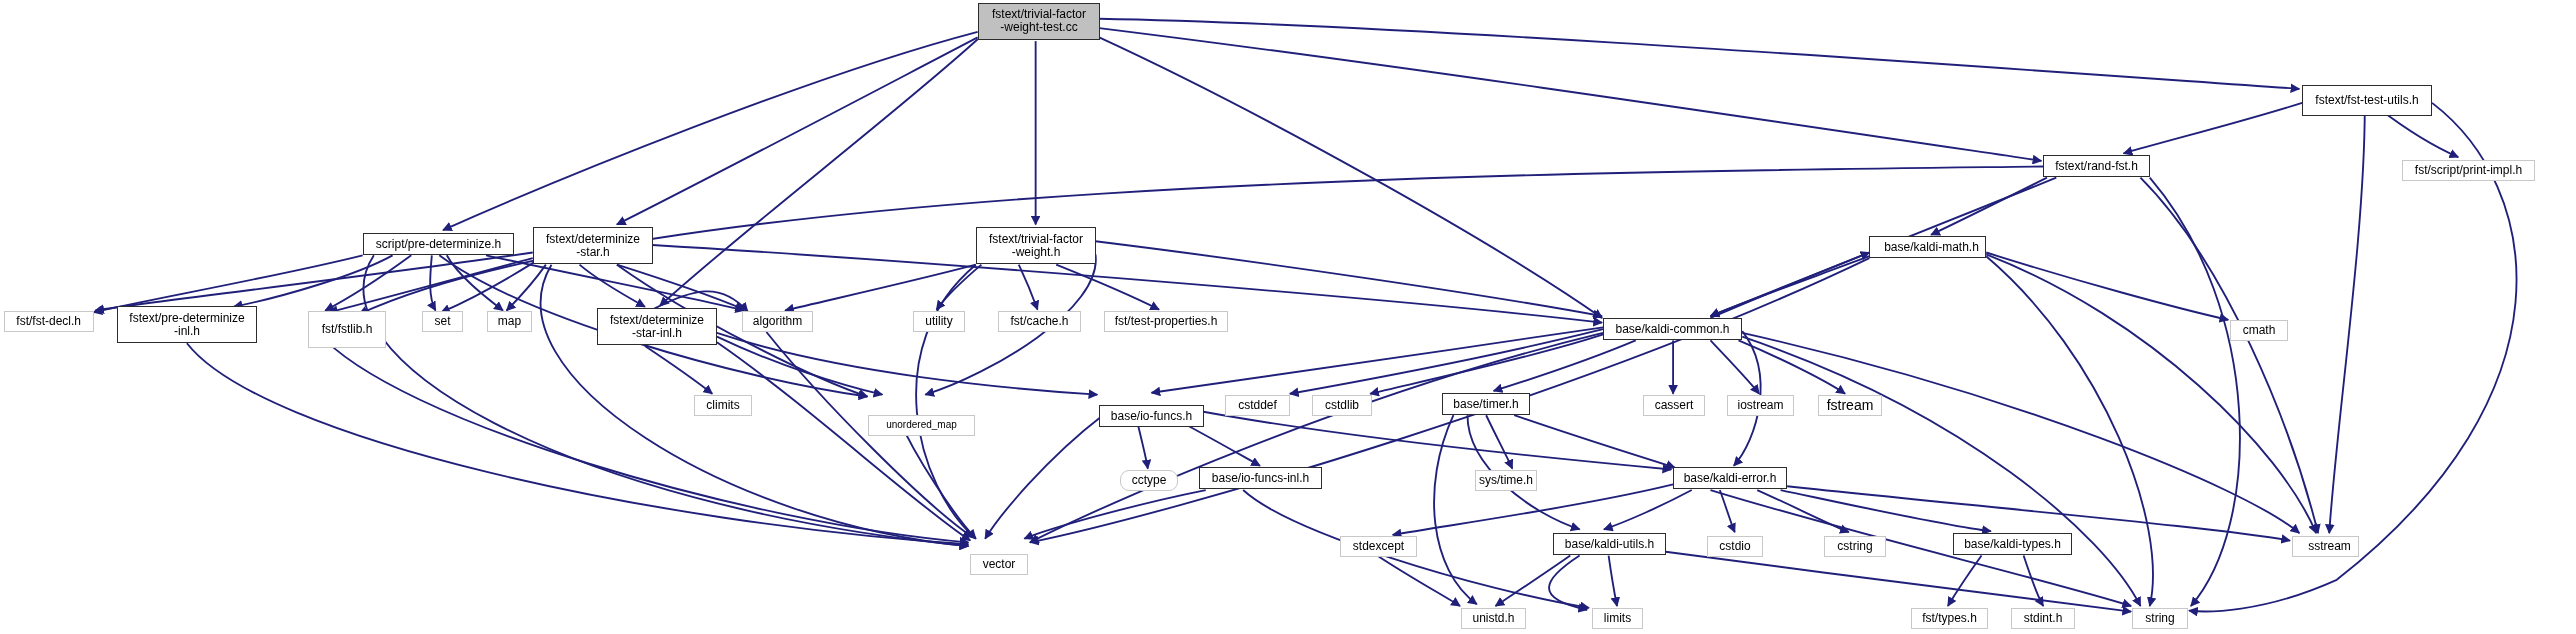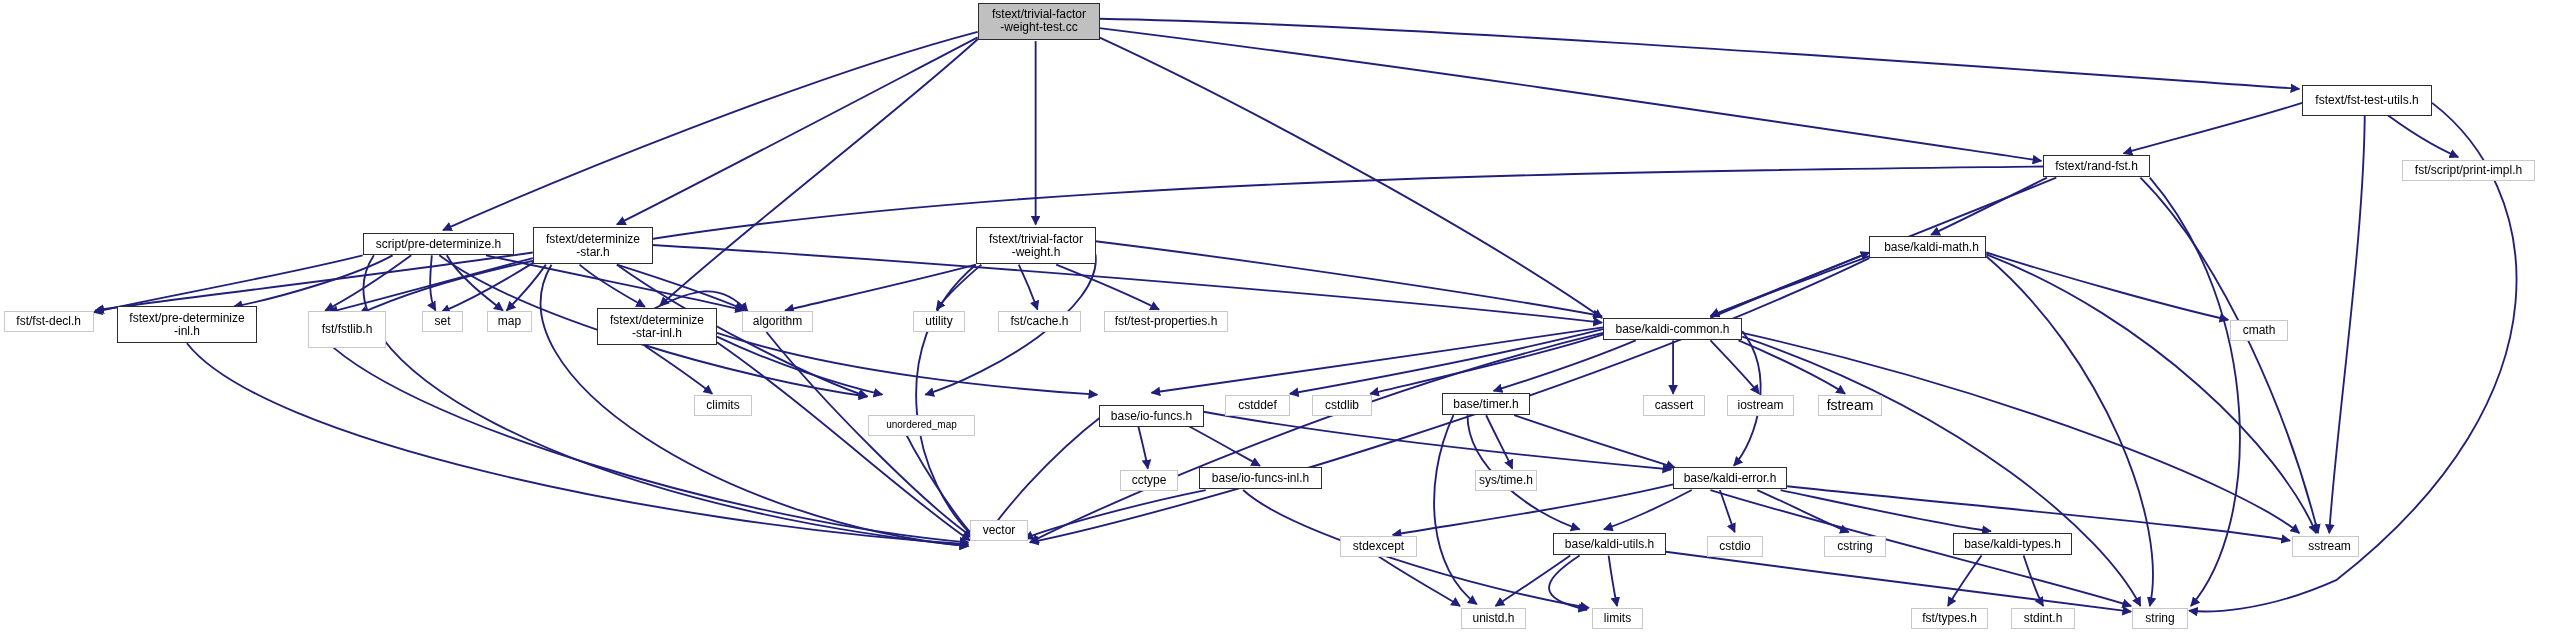--- a/index.html
+++ b/index.html
@@ -144,31 +144,31 @@
       <div class="node sys" style="left: 2230px; top: 320px; width: 58px; height: 20.6px; font-size: 12px;"><span class="lbl">cmath</span></div>
       <div class="node sys" style="left: 694px; top: 395px; width: 58px; height: 20.6px; font-size: 12px;"><span class="lbl">climits</span></div>
       <div class="node sys" style="left: 868px; top: 395px; width: 107px; height: 20.6px; font-size: 10px; margin-top: 20px;"><span class="lbl">unordered_map</span></div>
       <div class="node hdr" style="left: 1099px; top: 393px; width: 105px; height: 22.4px; font-size: 12px; margin-top: 12px;"><span class="lbl">base/io-funcs.h</span></div>
       <div class="node sys" style="left: 1225px; top: 395px; width: 65px; height: 20.6px; font-size: 12px;"><span class="lbl">cstddef</span></div>
       <div class="node sys" style="left: 1312px; top: 395px; width: 60px; height: 20.6px; font-size: 12px;"><span class="lbl">cstdlib</span></div>
       <div class="node hdr" style="left: 1442px; top: 393px; width: 88px; height: 22.4px; font-size: 12px;"><span class="lbl">base/timer.h</span></div>
       <div class="node sys" style="left: 1643px; top: 395px; width: 62px; height: 20.6px; font-size: 12px;"><span class="lbl">cassert</span></div>
       <div class="node sys" style="left: 1727px; top: 395px; width: 67px; height: 20.6px; font-size: 12px;"><span class="lbl">iostream</span></div>
       <div class="node sys" style="left: 1818px; top: 395px; width: 64px; height: 20.6px; font-size: 14px;"><span class="lbl">fstream</span></div>
-      <div class="node sys" style="left: 1120px; top: 470px; width: 58px; height: 20.6px; font-size: 12px;"><span class="lbl">cctype</span></div>
+      <div class="node sys" style="left: 1120px; top: 470px; width: 58px; height: 20.6px; font-size: 12px; border-radius: 9px;"><span class="lbl">cctype</span></div>
       <div class="node hdr" style="left: 1199px; top: 467px; width: 123px; height: 22.4px; font-size: 12px;"><span class="lbl">base/io-funcs-inl.h</span></div>
       <div class="node sys" style="left: 1475px; top: 470px; width: 62px; height: 20.6px; font-size: 12px;"><span class="lbl">sys/time.h</span></div>
       <div class="node hdr" style="left: 1673px; top: 467px; width: 114px; height: 22.4px; font-size: 12px;"><span class="lbl">base/kaldi-error.h</span></div>
       <div class="node sys" style="left: 1340px; top: 536px; width: 77px; height: 20.6px; font-size: 12px;"><span class="lbl">stdexcept</span></div>
       <div class="node hdr" style="left: 1553px; top: 533px; width: 113px; height: 22.4px; font-size: 12px;"><span class="lbl">base/kaldi-utils.h</span></div>
       <div class="node sys" style="left: 1707px; top: 536px; width: 56px; height: 20.6px; font-size: 12px;"><span class="lbl">cstdio</span></div>
       <div class="node sys" style="left: 1824px; top: 536px; width: 62px; height: 20.6px; font-size: 12px;"><span class="lbl">cstring</span></div>
       <div class="node hdr" style="left: 1953px; top: 533px; width: 119px; height: 22.4px; font-size: 12px;"><span class="lbl">base/kaldi-types.h</span></div>
       <div class="node sys" style="left: 2292px; top: 536px; width: 67px; height: 20.6px; font-size: 12px; padding-left: 8px;"><span class="lbl">sstream</span></div>
-      <div class="node sys" style="left: 970px; top: 520px; width: 58px; height: 20.6px; font-size: 12px;"><span class="lbl">vector</span></div>
+      <div class="node sys" style="left: 970px; top: 554px; width: 58px; height: 20.6px; font-size: 12px;"><span class="lbl">vector</span></div>
       <div class="node sys" style="left: 1461px; top: 608px; width: 65px; height: 20.6px; font-size: 12px;"><span class="lbl">unistd.h</span></div>
       <div class="node sys" style="left: 1592px; top: 608px; width: 51px; height: 20.6px; font-size: 12px;"><span class="lbl">limits</span></div>
       <div class="node sys" style="left: 1911px; top: 608px; width: 77px; height: 20.6px; font-size: 12px;"><span class="lbl">fst/types.h</span></div>
       <div class="node sys" style="left: 2011px; top: 608px; width: 64px; height: 20.6px; font-size: 12px;"><span class="lbl">stdint.h</span></div>
       <div class="node sys" style="left: 2132px; top: 608px; width: 56px; height: 20.6px; font-size: 12px;"><span class="lbl">string</span></div>
     </div>
 </div>
 
 
 </body></html>

